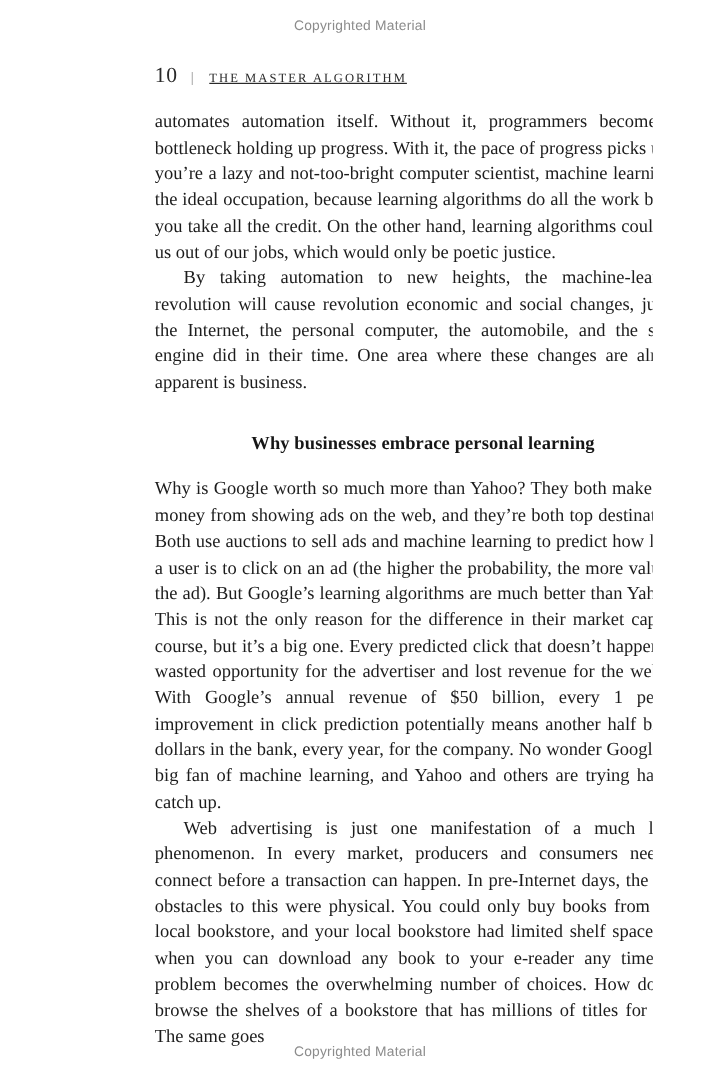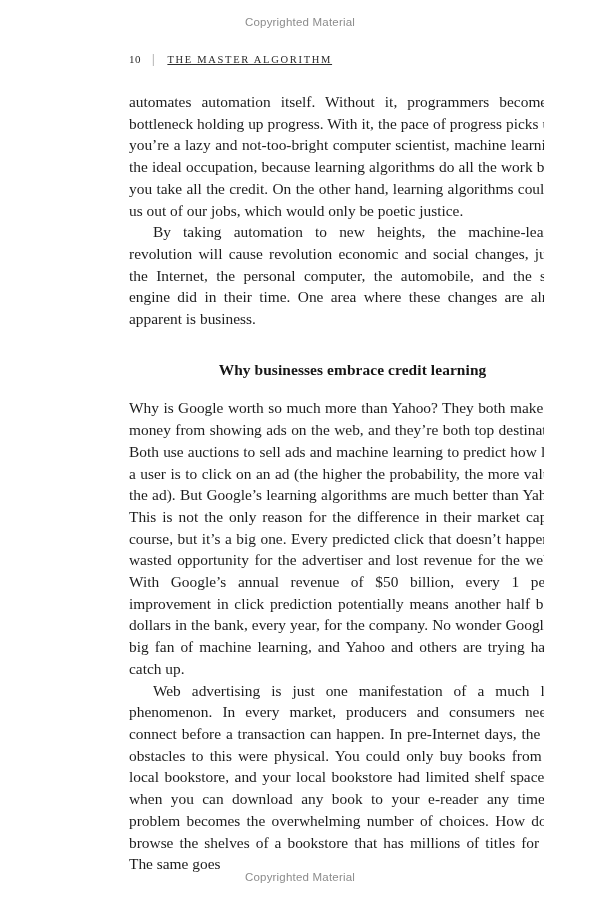--- a/index.html
+++ b/index.html
@@ -28,21 +28,21 @@
   .copyright-notice.bottom { top: 871px; }
   .running-header {
     position: absolute;
     top: 52px;
     left: 73px;
     display: flex;
     align-items: baseline;
     color: #2a2a2a;
   }
   .page-number {
-    font-size: 11px;
+    font-size: 18px;
     letter-spacing: 0.5px;
     margin-right: 11px;
   }
   .header-separator {
     font-size: 12px;
     color: #8a8a8a;
     margin-right: 13px;
     font-weight: 300;
   }
   .running-title {
@@ -85,20 +85,20 @@
 
   <header class="running-header">
     <span class="page-number">10</span>
     <span class="header-separator">|</span>
     <span class="running-title">THE MASTER ALGORITHM</span>
   </header>
 
   <main class="body-text">
     <p class="para">automates automation itself. Without it, programmers become the bottleneck holding up progress. With it, the pace of progress picks up. If you’re a lazy and not-too-bright computer scientist, machine learning is the ideal occupation, because learning algorithms do all the work but let you take all the credit. On the other hand, learning algorithms could put us out of our jobs, which would only be poetic justice.</p>
     <p class="para indent">By taking automation to new heights, the machine-learning revolution will cause revolution economic and social changes, just as the Internet, the personal computer, the automobile, and the steam engine did in their time. One area where these changes are already apparent is business.</p>
-    <h2 class="section-heading">Why businesses embrace credit learning</h2>
+    <h2 class="section-heading">Why businesses embrace personal learning</h2>
     <p class="para">Why is Google worth so much more than Yahoo? They both make their money from showing ads on the web, and they’re both top destinations. Both use auctions to sell ads and machine learning to predict how likely a user is to click on an ad (the higher the probability, the more valuable the ad). But Google’s learning algorithms are much better than Yahoo’s. This is not the only reason for the difference in their market caps, of course, but it’s a big one. Every predicted click that doesn’t happen is a wasted opportunity for the advertiser and lost revenue for the website. With Google’s annual revenue of $50 billion, every 1 percent improvement in click prediction potentially means another half billion dollars in the bank, every year, for the company. No wonder Google is a big fan of machine learning, and Yahoo and others are trying hard to catch up.</p>
     <p class="para indent">Web advertising is just one manifestation of a much larger phenomenon. In every market, producers and consumers need to connect before a transaction can happen. In pre-Internet days, the main obstacles to this were physical. You could only buy books from your local bookstore, and your local bookstore had limited shelf space. But when you can download any book to your e-reader any time, the problem becomes the overwhelming number of choices. How do you browse the shelves of a bookstore that has millions of titles for sale? The same goes</p>
   </main>
 
   <div class="copyright-notice bottom">Copyrighted Material</div>
 
 </div>
 
 </body></html>

